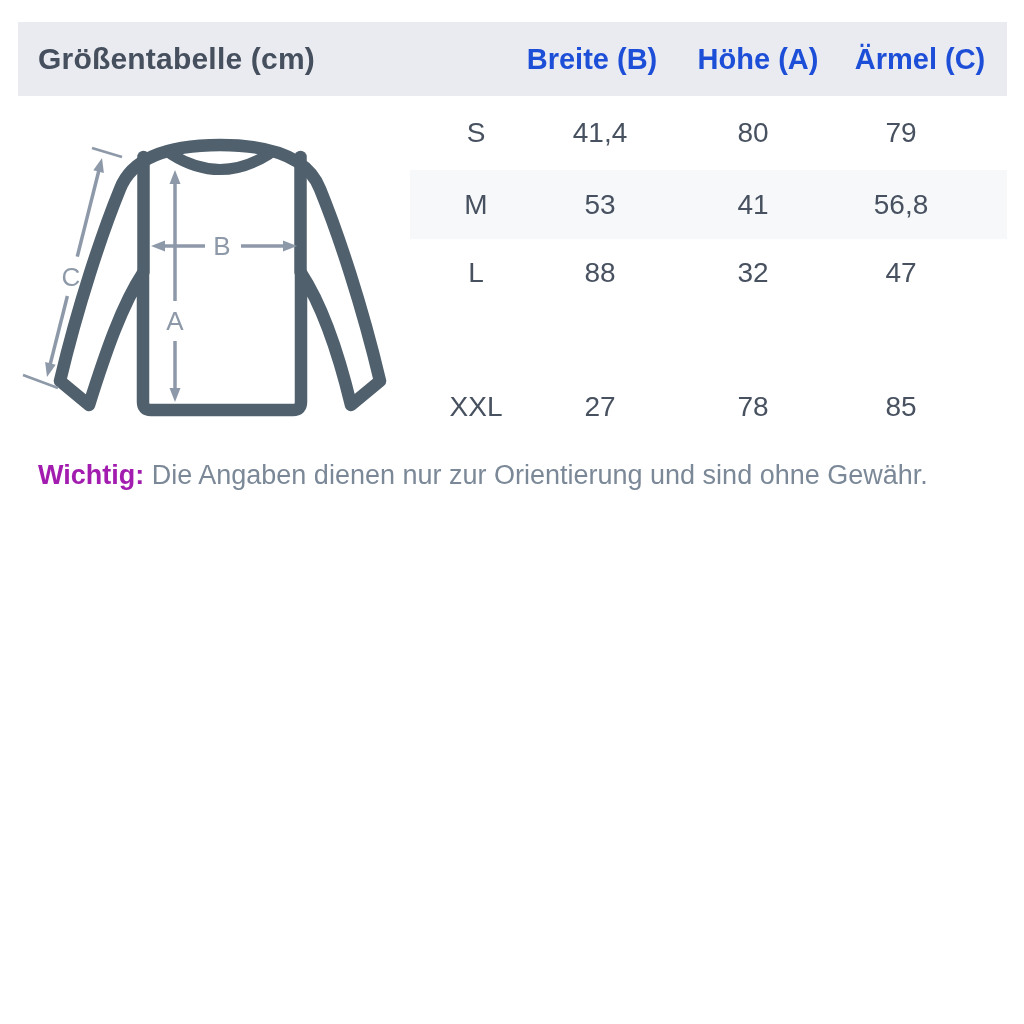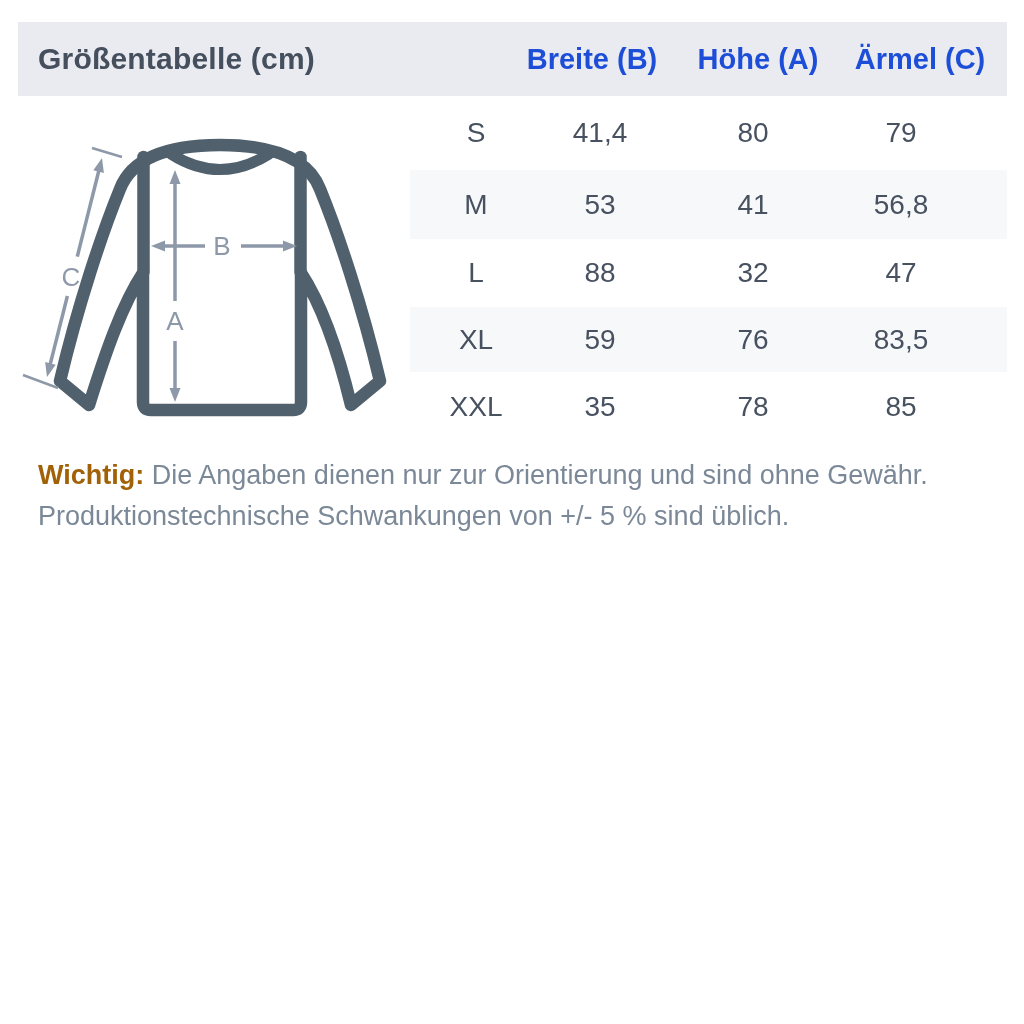--- a/index.html
+++ b/index.html
@@ -49,21 +49,21 @@
     left: 20px; top: 115px;
     width: 385px; height: 335px;
   }
   .note {
     position: absolute;
     left: 38px; top: 455px;
     width: 940px;
     font-size: 27px; line-height: 41px;
     color: #7b8897;
   }
-  .note b { font-weight: 700; color: #a16207; }
+  .note b { font-weight: 700; color: #a21caf; }
   svg text {
     font-family: "Liberation Sans", sans-serif;
   }
 </style>
 </head>
 <body>
 
 <div class="page">
 
   <div class="header-band">
@@ -84,29 +84,23 @@
     <span class="cell" style="left:190px">53</span>
     <span class="cell" style="left:343px">41</span>
     <span class="cell" style="left:491px">56,8</span>
   </div>
   <div class="row" style="top:239px;height:68px">
     <span class="cell" style="left:66px">L</span>
     <span class="cell" style="left:190px">88</span>
     <span class="cell" style="left:343px">32</span>
     <span class="cell" style="left:491px">47</span>
   </div>
-  <div class="row shaded" style="top:307px;height:65px">
-    <span class="cell" style="left:66px">XL</span>
-    <span class="cell" style="left:190px">59</span>
-    <span class="cell" style="left:343px">76</span>
-    <span class="cell" style="left:491px">83,5</span>
-  </div>
   <div class="row" style="top:372px;height:69px">
     <span class="cell" style="left:66px">XXL</span>
-    <span class="cell" style="left:190px">35</span>
+    <span class="cell" style="left:190px">27</span>
     <span class="cell" style="left:343px">78</span>
     <span class="cell" style="left:491px">85</span>
   </div>
 
   <div class="diagram-wrap">
     <svg width="385" height="335" viewBox="0 0 385 335">
 
       <g fill="#ffffff" stroke="#50606d" stroke-width="12.5" stroke-linejoin="round" stroke-linecap="round">
         <path d="M 40,266
                  C 58,190 82,118 100,74
@@ -151,16 +145,15 @@
         <polygon points="27,262 35.7,249.8 25.1,247.1" stroke="none"></polygon>
         <line x1="72" y1="33" x2="102" y2="42" stroke-width="2.5"></line>
         <line x1="3" y1="260" x2="38" y2="273" stroke-width="2.5"></line>
       </g>
       <text x="51" y="162" text-anchor="middle" dominant-baseline="central" font-size="26" font-weight="500" fill="#8d99a8">C</text>
     </svg>
   </div>
 
   <div class="note">
     <b>Wichtig:</b><span> Die Angaben dienen nur zur Orientierung und sind ohne Gewähr.</span><br>
-    <span>Produktionstechnische Schwankungen von +/- 5 % sind üblich.</span>
   </div>
 
 </div>
 
 </body></html>

